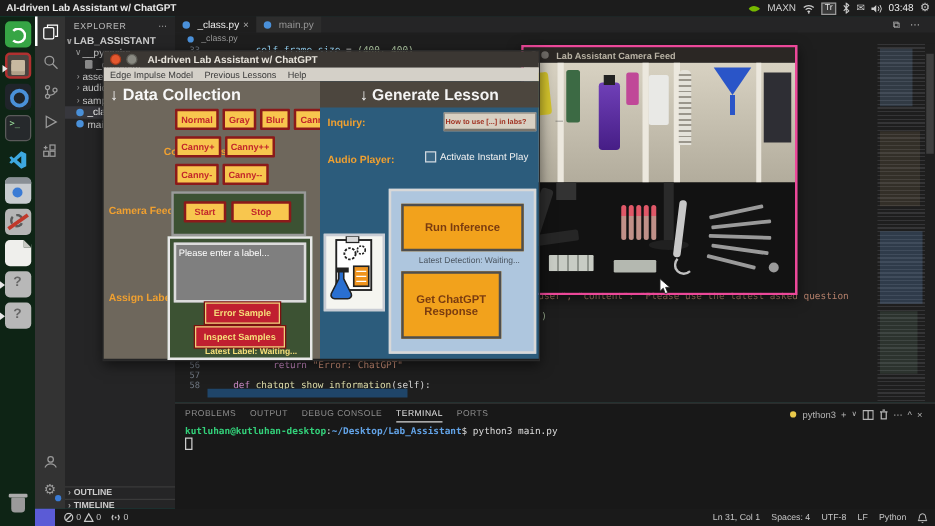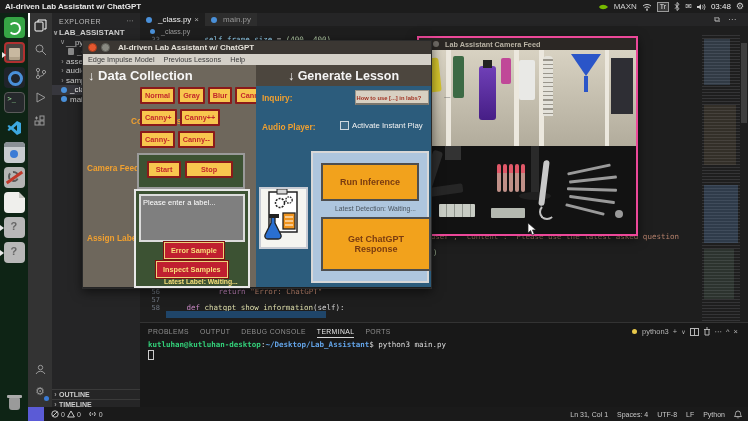--- a/index.html
+++ b/index.html
@@ -482,21 +482,21 @@
           <span style="font-size:6px;color:#555;margin-right:1px;">—</span>
         </div>
         <span class="lbl abs" style="left:6px;top:57px;">Audio Player:</span>
         <div class="abs" style="left:84px;top:56px;display:flex;align-items:center;gap:3px;">
           <span class="chkbox"></span>
           <span style="color:#f2f2f2;font-size:7.8px;white-space:nowrap;">Activate Instant Play</span>
         </div>
         <div class="bluepanel" style="left:55px;top:86px;width:114px;height:128px;">
           <button class="btnO abs" style="left:8px;top:10px;width:98px;height:38px;">Run Inference</button>
           <span class="abs" style="left:22px;top:52px;font-size:6.8px;color:#4a5560;white-space:nowrap;">Latest Detection: Waiting...</span>
-          <button class="btnO abs" style="left:8px;top:64px;width:110px;height:54px;">Get ChatGPT Response</button>
+          <button class="btnO abs" style="left:8px;top:64px;width:80px;height:54px;">Get ChatGPT Response</button>
         </div>
         <div class="abs" style="left:3px;top:122px;width:45px;height:58px;background:#f5f5f0;border:2px solid #c8ccd4;">
           <svg width="41" height="54" viewBox="0 0 41 54">
             <rect x="8" y="3" width="28" height="40" fill="#ffffff" stroke="#222" stroke-width="1.5"></rect>
             <rect x="16" y="0" width="10" height="5" fill="#d8d8d8" stroke="#222"></rect>
             <circle cx="19" cy="14" r="4.5" fill="none" stroke="#222" stroke-width="1.5" stroke-dasharray="2 1.2"></circle>
             <circle cx="28" cy="11" r="3.2" fill="none" stroke="#222" stroke-width="1.3" stroke-dasharray="1.6 1"></circle>
             <rect x="22" y="24" width="12" height="16" fill="#f0941e" stroke="#222" stroke-width="1.3"></rect>
             <path d="M24 28h8M24 32h8M24 36h8" stroke="#fff" stroke-width="1"></path>
             <path d="M10 28v6l-6 12a3 3 0 0 0 3 4h10a3 3 0 0 0 3-4l-6-12v-6z" fill="#2a6fd0" stroke="#222" stroke-width="1.3"></path>

